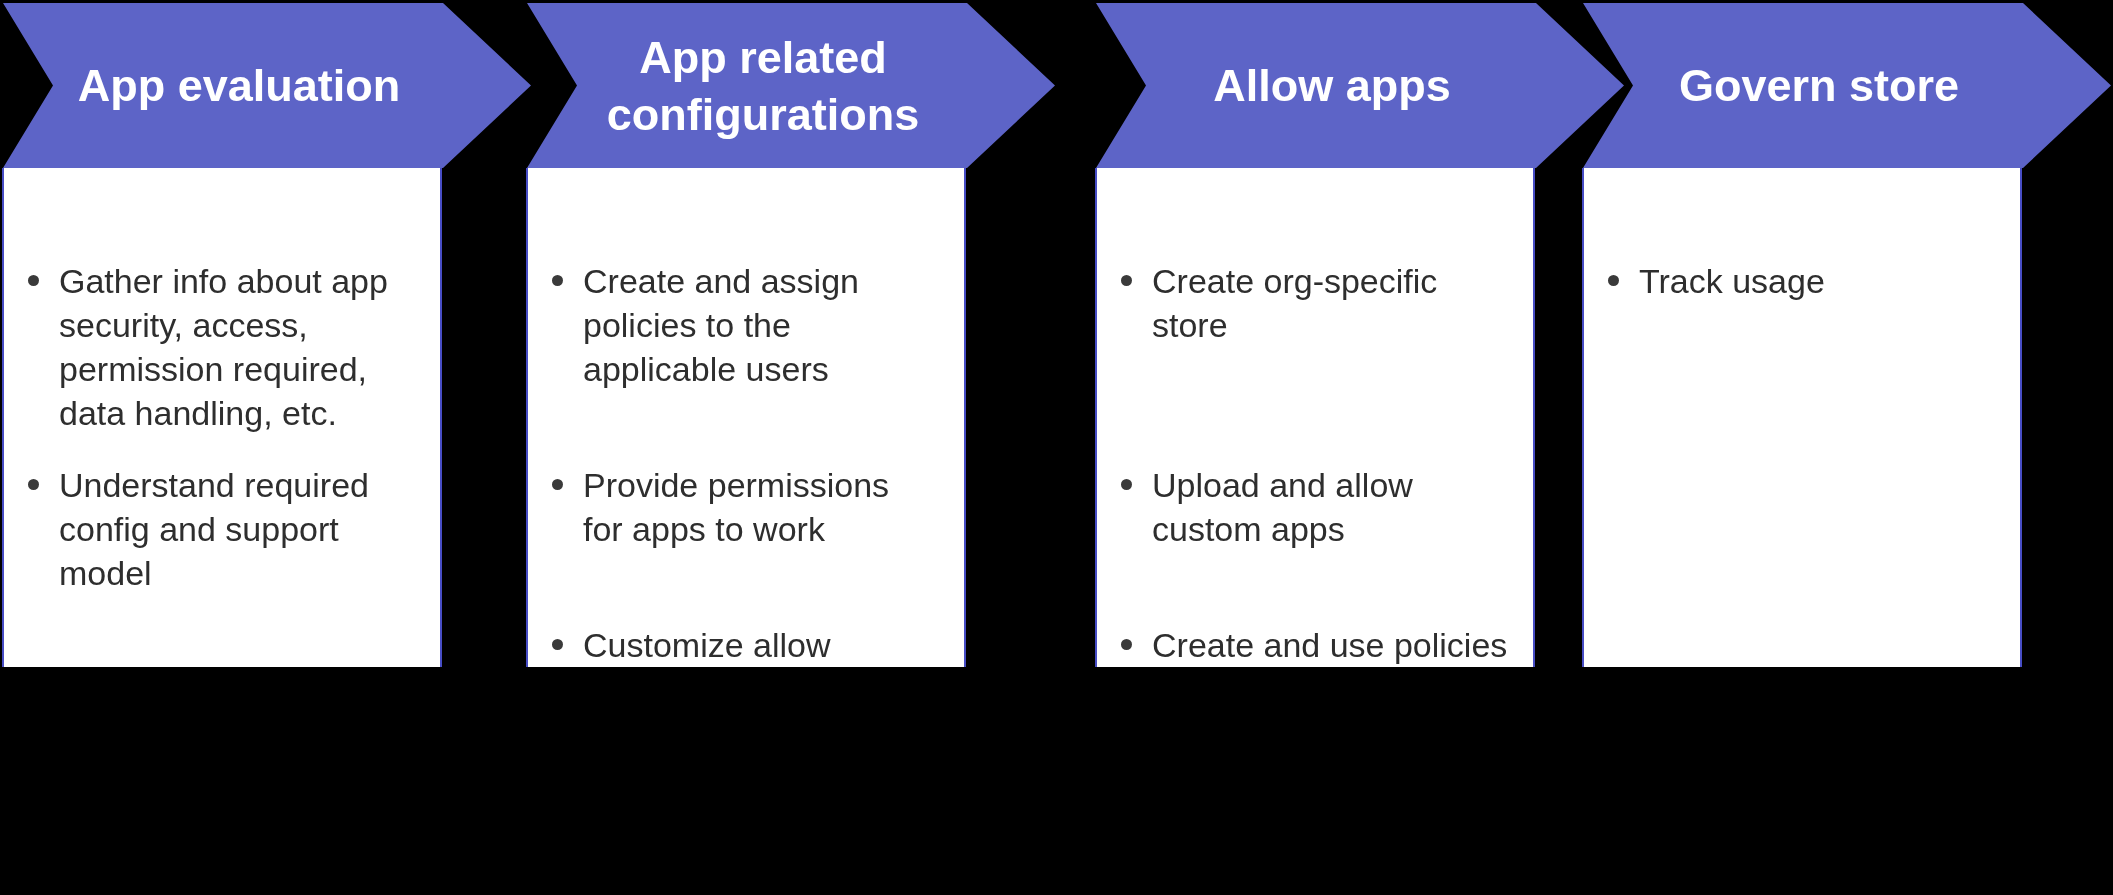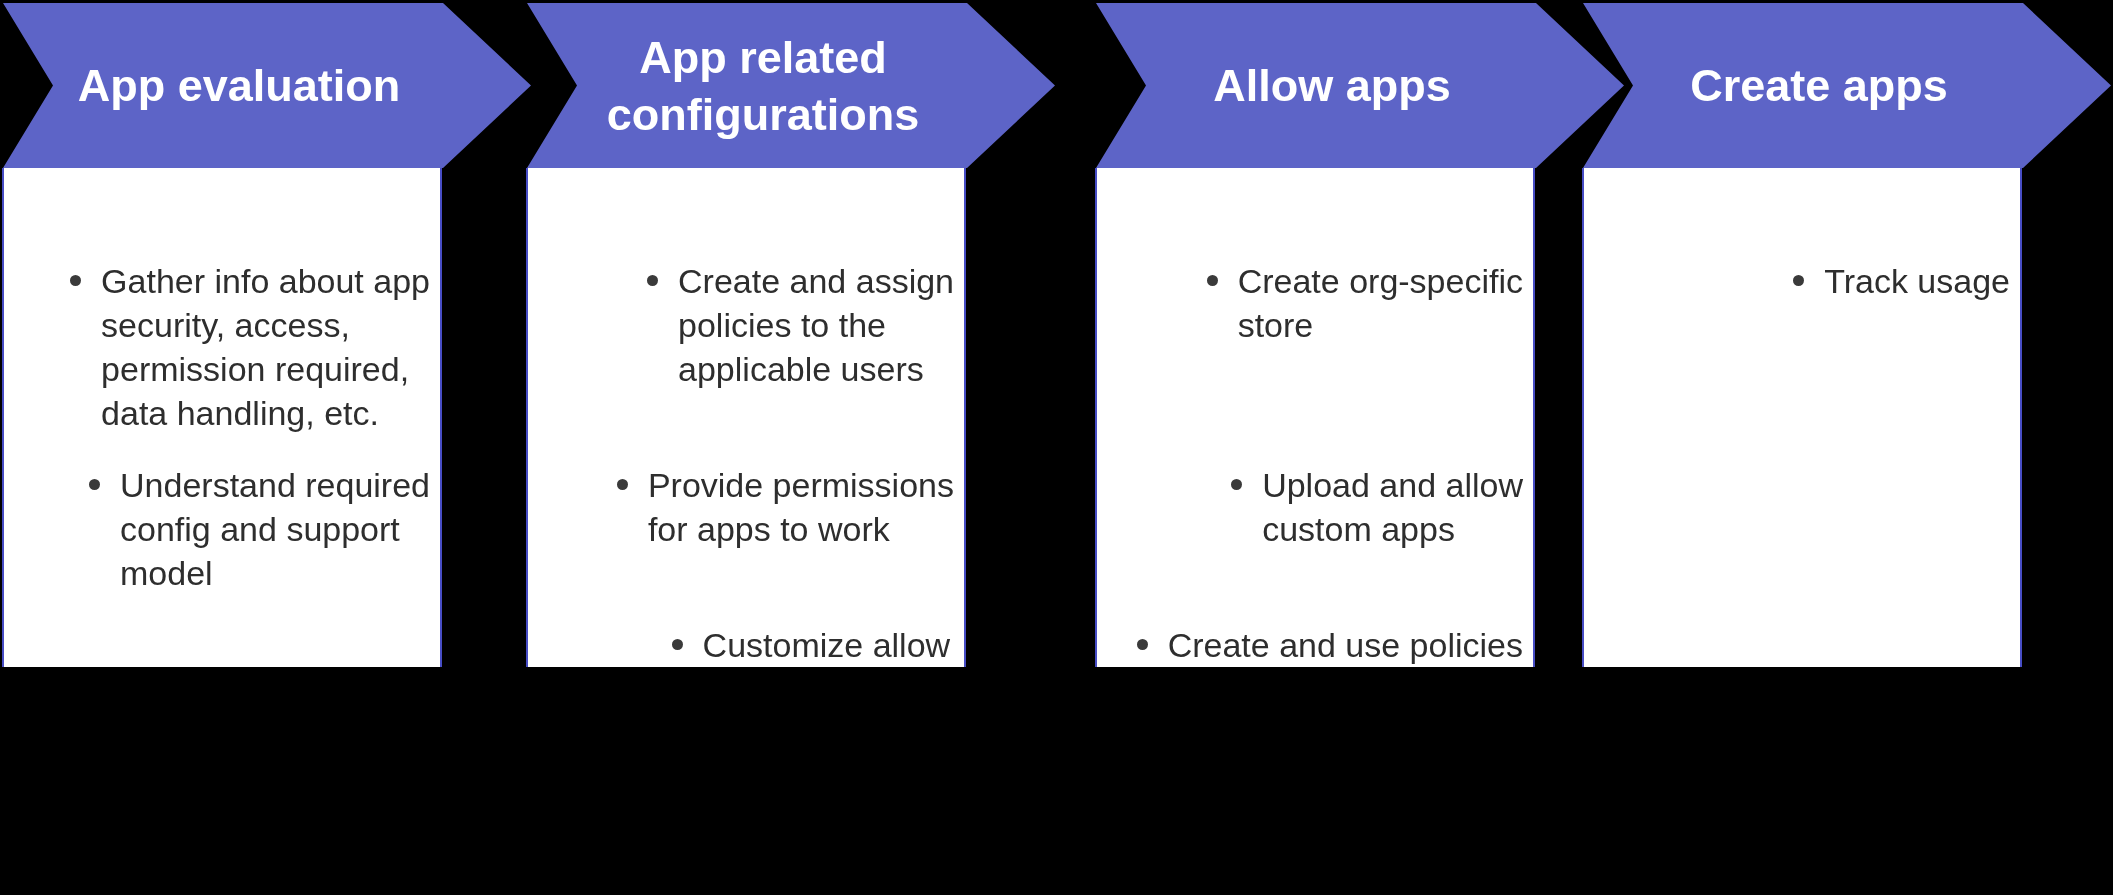--- a/index.html
+++ b/index.html
@@ -23,21 +23,21 @@
     position:absolute;left:0;top:3px;width:472px;height:165px;
     display:flex;align-items:center;justify-content:center;
     text-align:center;color:var(--header-text);
     font-size:45px;font-weight:700;line-height:57px;white-space:pre-line;
   }
   .panel{
     position:absolute;left:-1px;top:168px;width:440px;height:722px;
     box-sizing:border-box;background:var(--panel-bg);
     border:2px solid var(--panel-border);border-top:none;
   }
-  .bullet{position:absolute;left:24px;right:10px;display:flex;gap:20px;justify-content:flex-end;}
+  .bullet{position:absolute;left:24px;right:10px;display:flex;gap:20px;}
   .bullet::before{
     content:"";flex:none;width:11px;height:11px;border-radius:50%;
     background:var(--bullet-dot);margin-top:16px;
   }
   .btext{font-size:34px;line-height:44px;color:var(--body-text);white-space:pre-line;}
   .row0{top:91px}.row1{top:295px}.row2{top:455px}.row3{top:616px}
 </style>
 </head>
 <body>
 
@@ -109,20 +109,20 @@
 to allow apps for some
 or all users</span>
         </div>
       </div>
     </div>
 
     <div class="col" style="left: 1583px;">
       <svg class="arrow-svg" viewBox="0 0 528 165" preserveAspectRatio="none" aria-hidden="true">
         <polygon points="0,0 440,0 528,82.5 440,165 0,165 50,82.5" fill="currentColor"></polygon>
       </svg>
-      <div class="header">Create apps</div>
+      <div class="header">Govern store</div>
       <div class="panel">
         <div class="bullet row0">
           <span class="btext">Track usage</span>
         </div>
       </div>
     </div>
   </div>
 
 </body></html>

